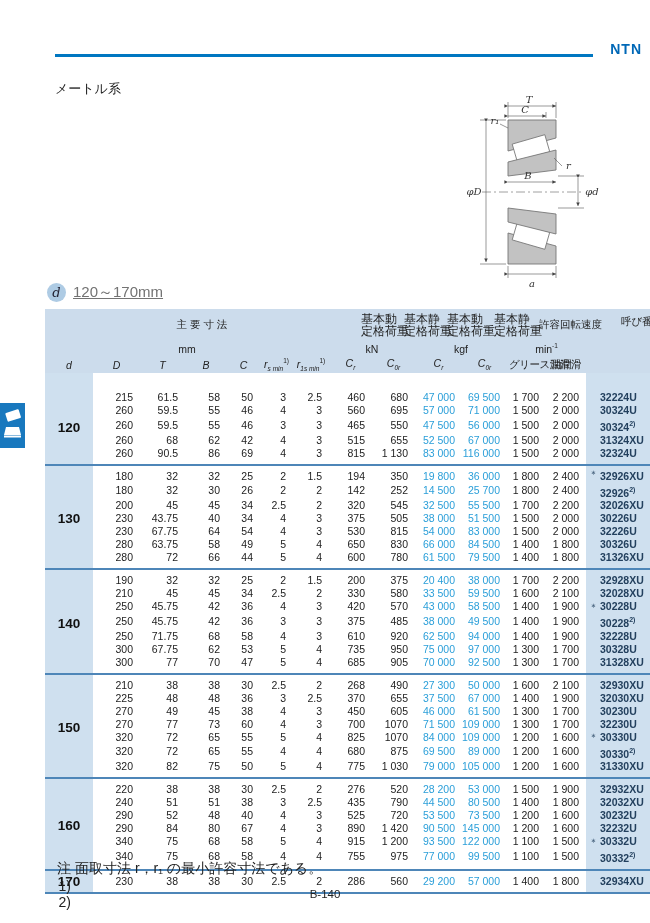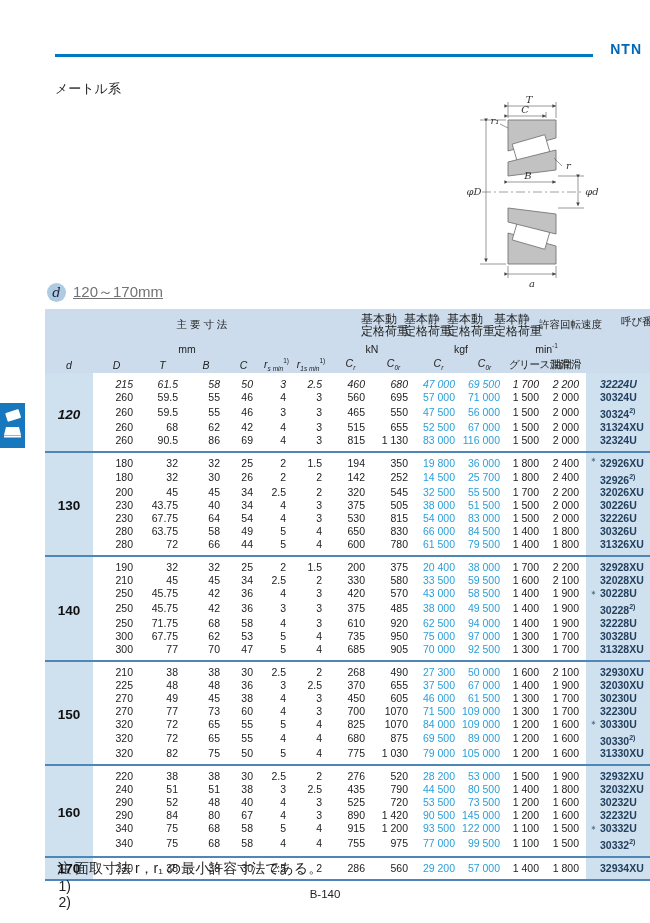--- a/index.html
+++ b/index.html
@@ -35,21 +35,21 @@
   tr.h1 .two div{line-height:12px;font-size:12px;}
   tr.h1 .ph{vertical-align:top;padding-top:6px;font-size:10.5px;}
   tr.h2 th{height:15px;font-size:10.5px;}
   tr.h3 th{height:17px;font-size:10.5px;}
   .var{font-family:Liberation Sans, sans-serif;font-style:italic;}
   .var sub{font-size:6.5px;font-style:italic;}
   .var sup{font-size:6.5px;font-style:normal;}
   th.lube{font-size:8.5px;letter-spacing:-0.5px;}
   tbody td{font-size:10.5px;line-height:13px;text-align:right;padding:0 7px 0 0;color:#222;white-space:nowrap;}
   tbody tr.group-first td{border-top:2px solid var(--sep);padding-top:4px;}
-  tbody tr.first-group td{border-top:none;padding-top:5px;font-style:italic;}
+  tbody tr.first-group td{border-top:none;padding-top:18px;}
   tbody tr.group-last td{padding-bottom:4px;}
   td.dcol{background:var(--colbg);text-align:center;font-weight:bold;font-size:13.5px;color:#111;vertical-align:middle;padding:0;}
   td.pcol{background:var(--colbg);text-align:left;padding-left:14px;font-weight:bold;color:var(--part);position:relative;}
   td.pcol .star{position:absolute;left:3px;font-weight:normal;font-size:9px;top:50%;transform:translateY(-50%);}
   td.pcol sup{font-size:7px;}
   td.blue{color:var(--kgf);}
 
   
   .notes{position:absolute;left:45px;top:860px;font-size:14px;color:#222;}
   .note-row{display:flex;}

